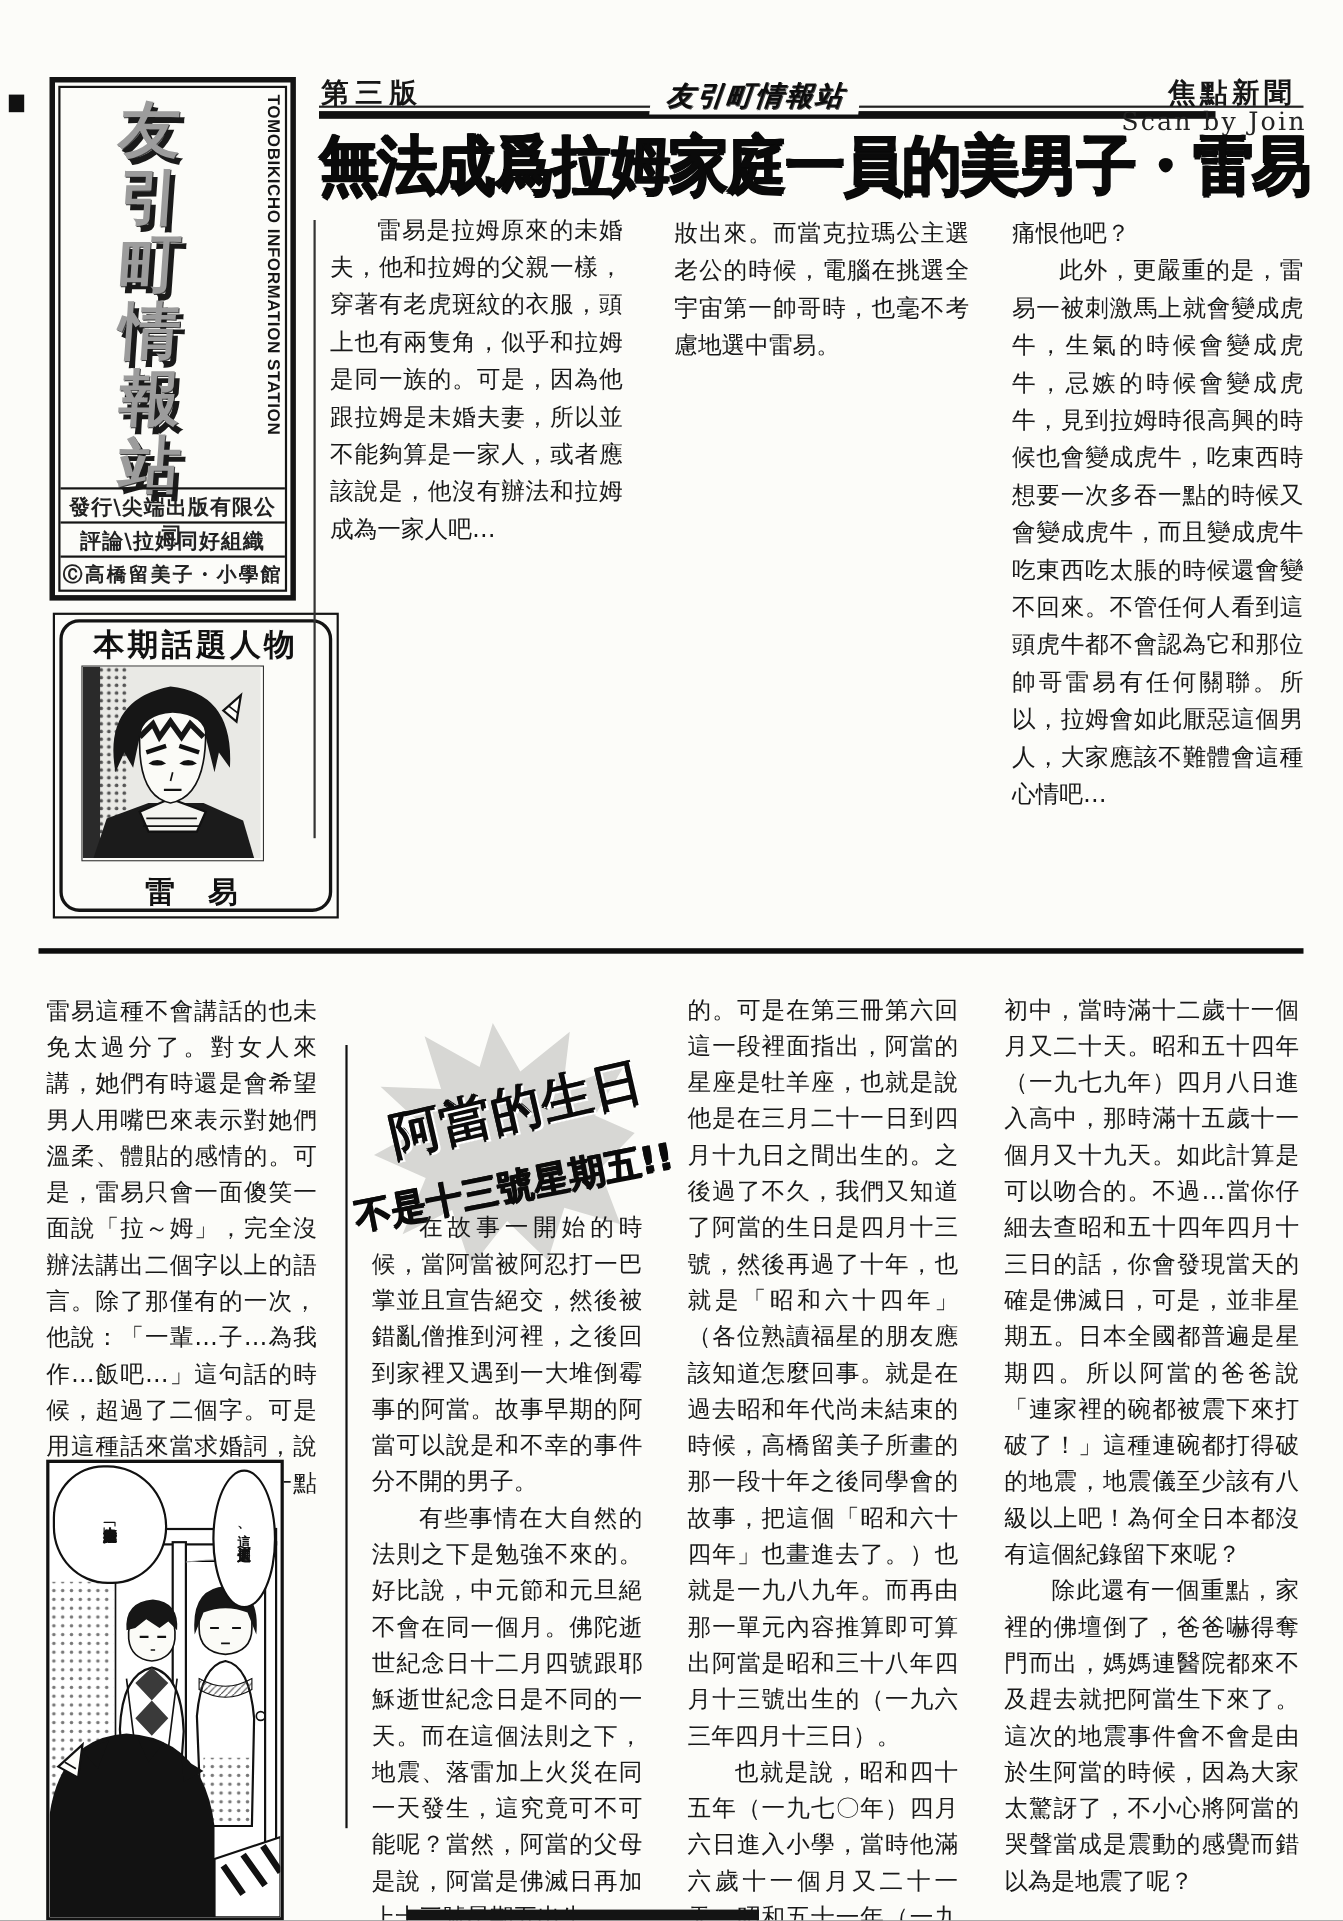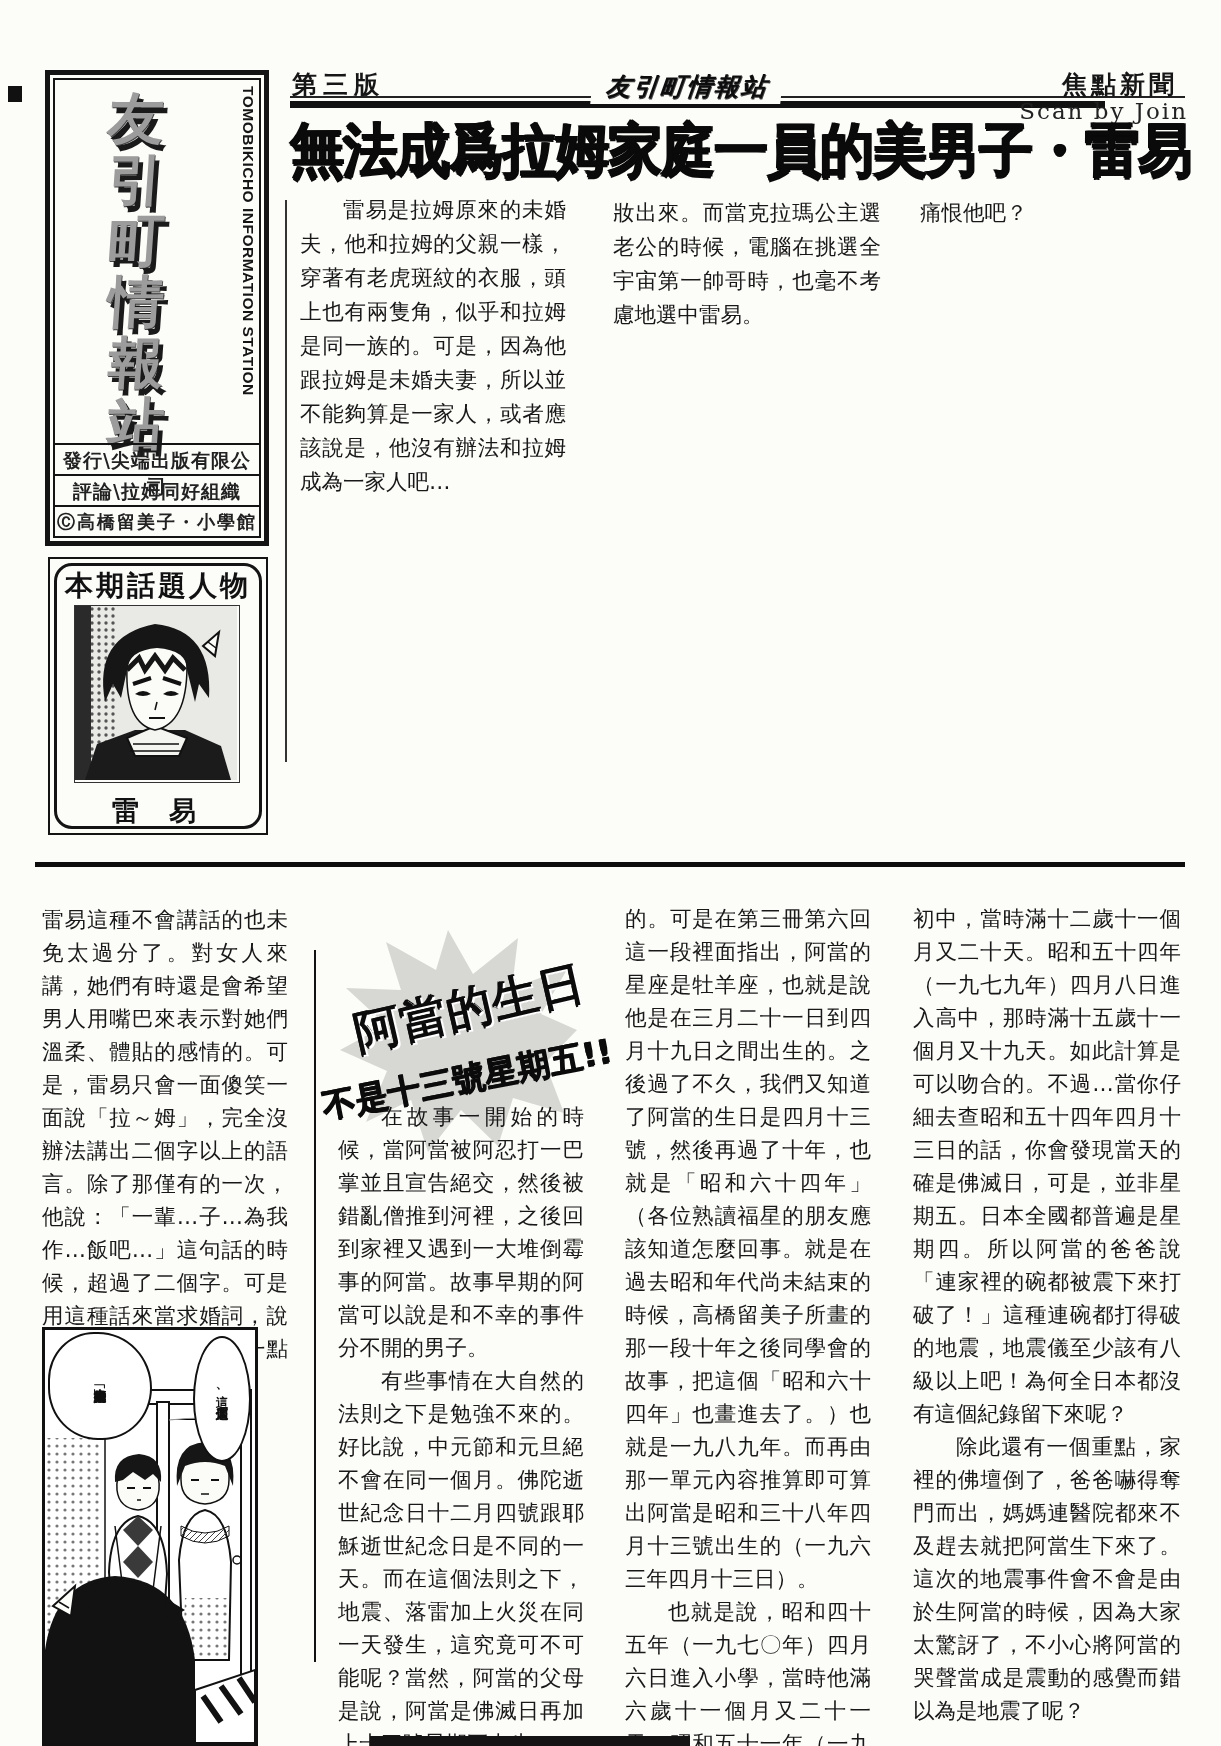--- a/index.html
+++ b/index.html
@@ -40,21 +40,21 @@
     border-top:2px solid #141414;text-align:center;
     font-size:19px;font-weight:700;letter-spacing:1px;color:#222;
     padding-top:3px;height:31px;
   }
   .m-row.r1{bottom:62px;}
   .m-row.r2{bottom:31px;}
   .m-row.r3{bottom:0;font-size:18px;letter-spacing:2px;}
 
   
   .feature{
-    position:absolute;left:48px;top:557px;width:220px;height:278px;
+    position:absolute;left:48px;top:557px;width:260px;height:278px;
     border:2px solid #141414;background:#fcfcf9;box-sizing:border-box;
   }
   .feature-inner{
     position:absolute;inset:4px;border:3px solid #141414;border-radius:18px;box-sizing:border-box;
   }
   .feature-title{
     position:absolute;top:8px;left:0;width:100%;text-align:center;
     font-size:28px;font-weight:900;letter-spacing:3px;color:#111;
   }
   .feature-art{position:absolute;left:24px;top:46px;width:164px;height:176px;border:1px solid #333;}
@@ -215,20 +215,21 @@
   <div class="vrule-top"></div>
 
   <div class="col t-col1">
     <p class="ind">雷易是拉姆原來的未婚夫，他和拉姆的父親一樣，穿著有老虎斑紋的衣服，頭上也有兩隻角，似乎和拉姆是同一族的。可是，因為他跟拉姆是未婚夫妻，所以並不能夠算是一家人，或者應該說是，他沒有辦法和拉姆成為一家人吧…</p>
   </div>
   <div class="col t-col2">
     <p>妝出來。而當克拉瑪公主選老公的時候，電腦在挑選全宇宙第一帥哥時，也毫不考慮地選中雷易。</p>
   </div>
   <div class="col t-col3">
     <p>痛恨他吧？</p>
+    <p class="ind">此外，更嚴重的是，雷易一被刺激馬上就會變成虎牛，生氣的時候會變成虎牛，忌嫉的時候會變成虎牛，見到拉姆時很高興的時候也會變成虎牛，吃東西時想要一次多吞一點的時候又會變成虎牛，而且變成虎牛吃東西吃太脹的時候還會變不回來。不管任何人看到這頭虎牛都不會認為它和那位帥哥雷易有任何關聯。所以，拉姆會如此厭惡這個男人，大家應該不難體會這種心情吧…</p>
   </div>
 
   <div class="divider"></div>
 
   <div class="col b-col1">
     <p>雷易這種不會講話的也未免太過分了。對女人來講，她們有時還是會希望男人用嘴巴來表示對她們溫柔、體貼的感情的。可是，雷易只會一面傻笑一面說「拉～姆」，完全沒辦法講出二個字以上的語言。除了那僅有的一次，他說：「一輩…子…為我作…飯吧…」這句話的時候，超過了二個字。可是用這種話來當求婚詞，說起來，會被拉姆甩掉一點也不奇怪。</p>
   </div>
 
   <div class="vrule-bottom"></div>
 

